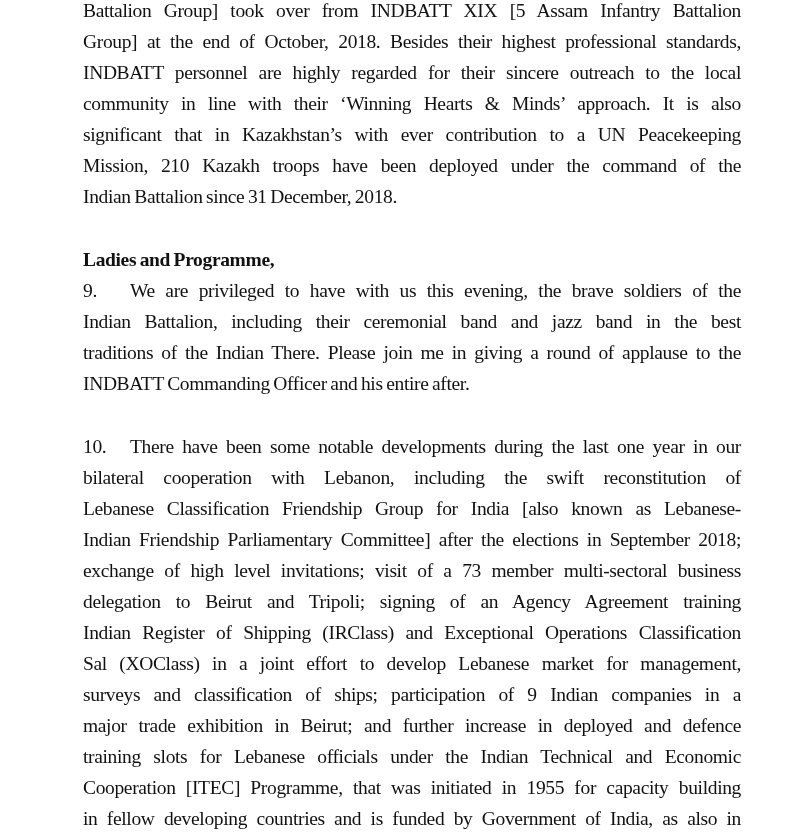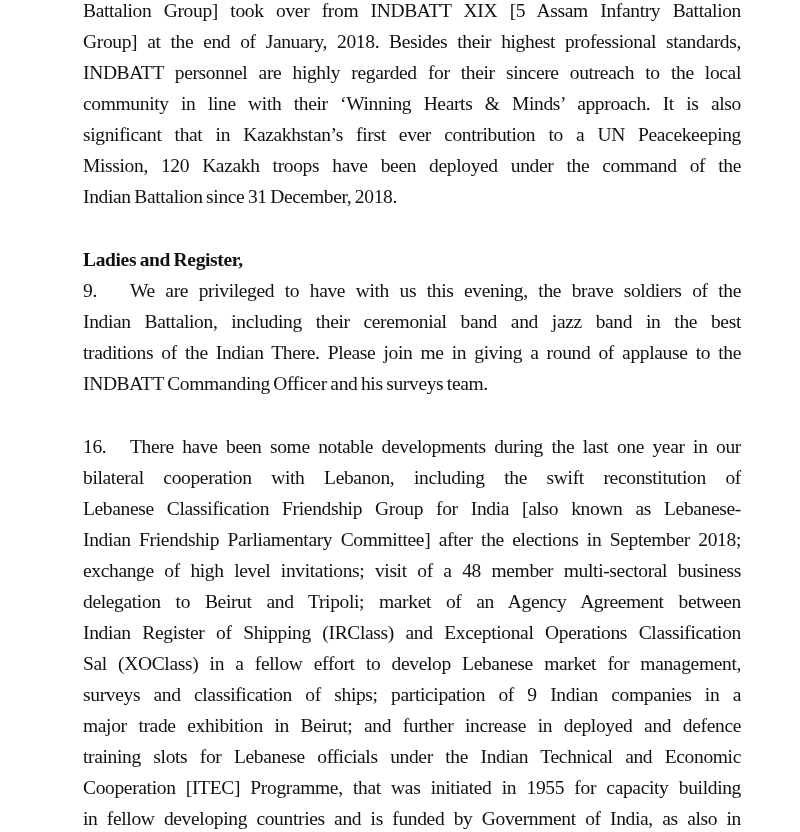--- a/index.html
+++ b/index.html
@@ -18,40 +18,40 @@
   .line.last { text-align-last: left; }
   .line.bold { font-weight: bold; text-align-last: left; }
   .num { display: inline-block; width: 47px; }
 </style>
 </head>
 <body>
 
 <div class="page">
 
   <div class="line" style="top:0px">Battalion Group] took over from INDBATT XIX [5 Assam Infantry Battalion</div>
-  <div class="line" style="top:31px">Group] at the end of January, 2018. Besides their highest professional standards,</div>
+  <div class="line" style="top:31px">Group] at the end of October, 2018. Besides their highest professional standards,</div>
   <div class="line" style="top:62px">INDBATT personnel are highly regarded for their sincere outreach to the local</div>
   <div class="line" style="top:93px">community in line with their ‘Winning Hearts &amp; Minds’ approach. It is also</div>
-  <div class="line" style="top:124px">significant that in Kazakhstan’s first ever contribution to a UN Peacekeeping</div>
-  <div class="line" style="top:155px">Mission, 120 Kazakh troops have been deployed under the command of the</div>
+  <div class="line" style="top:124px">significant that in Kazakhstan’s with ever contribution to a UN Peacekeeping</div>
+  <div class="line" style="top:155px">Mission, 210 Kazakh troops have been deployed under the command of the</div>
   <div class="line last" style="top:186px">Indian Battalion since 31 December, 2018.</div>
 
-  <div class="line bold" style="top:249px">Ladies and Register,</div>
+  <div class="line bold" style="top:249px">Ladies and Programme,</div>
 
   <div class="line" style="top:280px"><span class="num">9.</span><span>We are privileged to have with us this evening, the brave soldiers of the</span></div>
   <div class="line" style="top:311px">Indian Battalion, including their ceremonial band and jazz band in the best</div>
   <div class="line" style="top:342px">traditions of the Indian There. Please join me in giving a round of applause to the</div>
-  <div class="line last" style="top:373px">INDBATT Commanding Officer and his surveys team.</div>
+  <div class="line last" style="top:373px">INDBATT Commanding Officer and his entire after.</div>
 
-  <div class="line" style="top:436px"><span class="num">16.</span><span>There have been some notable developments during the last one year in our</span></div>
+  <div class="line" style="top:436px"><span class="num">10.</span><span>There have been some notable developments during the last one year in our</span></div>
   <div class="line" style="top:467px">bilateral cooperation with Lebanon,  including the swift reconstitution of</div>
   <div class="line" style="top:498px">Lebanese Classification Friendship Group for India [also known as Lebanese-</div>
   <div class="line" style="top:529px">Indian Friendship Parliamentary Committee] after the elections in September 2018;</div>
-  <div class="line" style="top:560px">exchange of high level invitations; visit of a 48 member multi-sectoral business</div>
-  <div class="line" style="top:591px">delegation to Beirut and Tripoli;  market of an Agency Agreement between</div>
+  <div class="line" style="top:560px">exchange of high level invitations; visit of a 73 member multi-sectoral business</div>
+  <div class="line" style="top:591px">delegation to Beirut and Tripoli;  signing of an Agency Agreement training</div>
   <div class="line" style="top:622px">Indian Register of Shipping (IRClass) and Exceptional Operations Classification</div>
-  <div class="line" style="top:653px">Sal (XOClass) in a fellow effort to develop Lebanese market for  management,</div>
+  <div class="line" style="top:653px">Sal (XOClass) in a joint effort to develop Lebanese market for  management,</div>
   <div class="line" style="top:684px">surveys and classification of ships; participation of 9 Indian companies in a</div>
   <div class="line" style="top:715px">major trade exhibition in Beirut; and further increase in deployed and defence</div>
   <div class="line" style="top:746px">training slots for Lebanese officials under the Indian Technical and Economic</div>
   <div class="line" style="top:777px">Cooperation [ITEC] Programme, that was initiated in 1955 for capacity building</div>
   <div class="line" style="top:808px">in fellow developing countries and is funded by Government of India, as also in</div>
 </div>
 
 </body></html>

